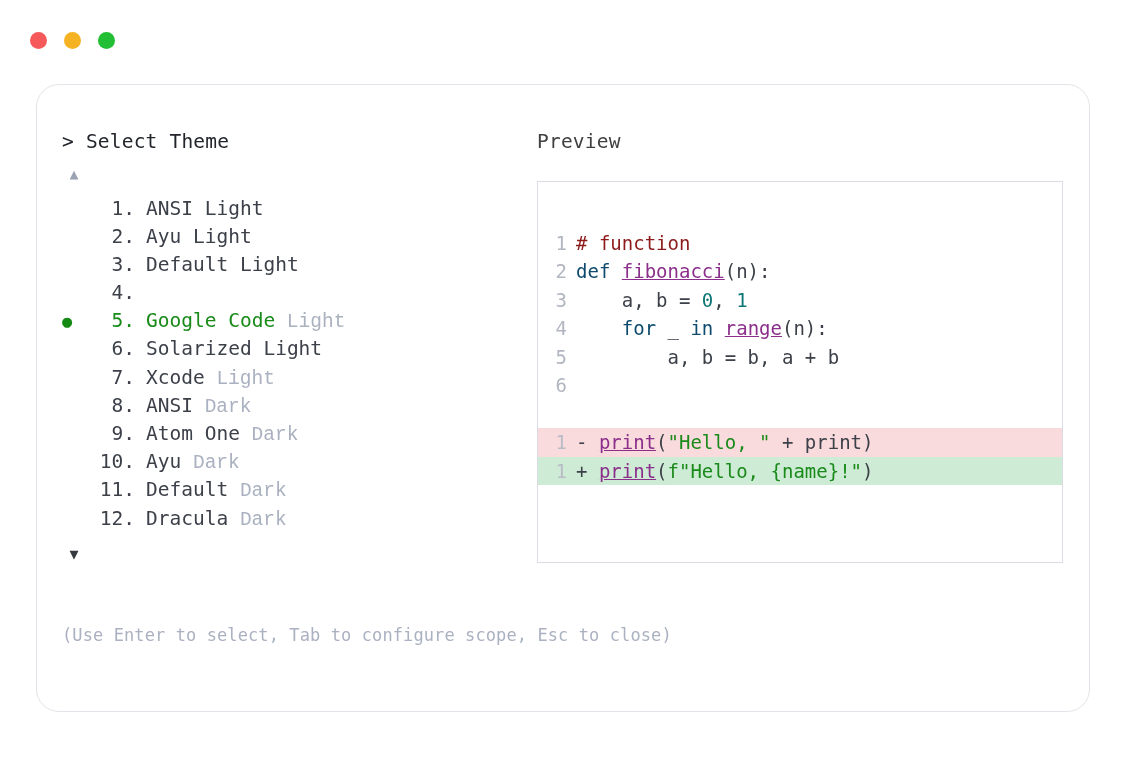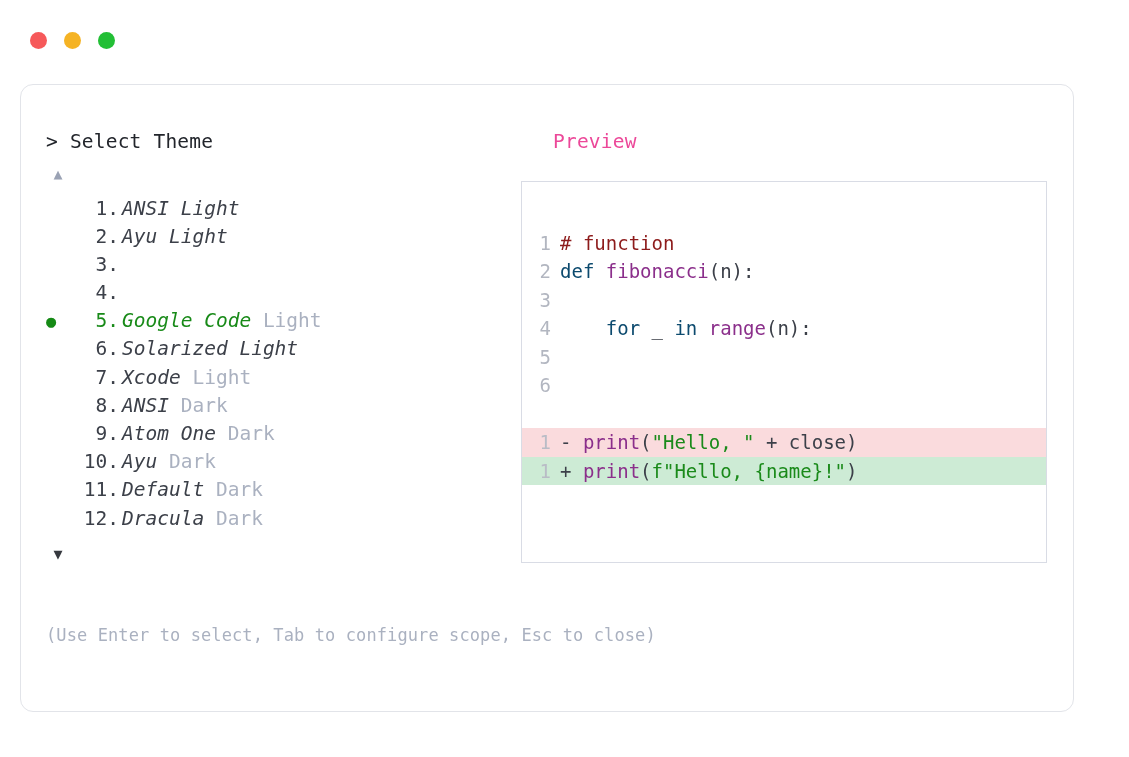--- a/index.html
+++ b/index.html
@@ -28,27 +28,27 @@
     height: 17px;
     border-radius: 50%;
   }
   .dot-close { background: #f6595a; }
   .dot-min   { background: #f5b324; }
   .dot-max   { background: #22bf35; }
 
   
   .card {
     position: absolute;
-    left: 20px;
+    left: 36px;
     top: 84px;
     width: 1054px;
     height: 628px;
     box-sizing: border-box;
     border: 1px solid #e2e4e9;
-    border-radius: 13px;
+    border-radius: 23px;
     background: #ffffff;
   }
 
   .card-inner {
     position: absolute;
     left: 0; top: 0; right: 0; bottom: 0;
   }
 
   
   .left-col {
@@ -97,45 +97,44 @@
     color: #158a15;
     font-size: 17px;
   }
   .idx-cell {
     width: 44px;
     flex: 0 0 44px;
     text-align: right;
     color: #3c4049;
   }
   .name-cell {
-    margin-left: 3px;
+    margin-left: 11px;
     color: #3c4049;
-    font-style: italic;
   }
   .variant-cell {
     color: #aab1c0;
+    font-family: Liberation Mono, monospace;
   }
   .theme-row.selected .idx-cell,
   .theme-row.selected .name-cell {
     color: #188a18;
   }
 
   
   .right-col {
     position: absolute;
     left: 500px;
     top: 47px;
     width: 530px;
   }
   .preview-label {
     font-size: 19.5px;
-    color: #ec4899;
+    color: #404040;
     line-height: 1;
     letter-spacing: 0.2px;
-    margin-left: 32px;
   }
   .preview-box {
     margin-top: 29px;
     width: 526px;
     height: 382px;
     box-sizing: border-box;
     border: 1px solid #d9dce5;
     background: #ffffff;
   }
   .code-area {
@@ -160,21 +159,21 @@
 
   
   .diff-line .ln { color: #b9bcc6; }
   .diff-del { background: #fadbdd; }
   .diff-add { background: #cdebd5; }
   .diff-body { padding-right: 6px; text-align: right; }
 
   
   .tok-comment  { color: #8d1b1b; }
   .tok-keyword  { color: #0c4a6e; }
-  .tok-func     { color: #8b2f8b; }
+  .tok-func     { color: #8b2f8b; text-decoration: underline; }
   .tok-number   { color: #0d7777; }
   .tok-string   { color: #1a8a1a; }
   .tok-plain    { color: #3c4049; }
 
   
   .hint {
     position: absolute;
     left: 25px;
     top: 540px;
     font-size: 17px;
@@ -194,46 +193,46 @@
 
 <div class="card">
   <div class="card-inner">
 
     <div class="left-col">
       <div class="prompt-header">&gt; Select Theme</div>
       <div class="scroll-arrow arrow-up">▲</div>
       <div class="theme-list" id="theme-list">
           <div class="theme-row"><span class="bullet-cell"></span><span class="idx-cell">1.</span><span class="name-cell">ANSI Light</span><span class="variant-cell"></span></div>
           <div class="theme-row"><span class="bullet-cell"></span><span class="idx-cell">2.</span><span class="name-cell">Ayu Light</span><span class="variant-cell"></span></div>
-          <div class="theme-row"><span class="bullet-cell"></span><span class="idx-cell">3.</span><span class="variant-cell"></span></div>
+          <div class="theme-row"><span class="bullet-cell"></span><span class="idx-cell">3.</span><span class="name-cell">Default Light</span><span class="variant-cell"></span></div>
           <div class="theme-row"><span class="bullet-cell"></span><span class="idx-cell">4.</span><span class="variant-cell"></span></div>
           <div class="theme-row selected"><span class="bullet-cell">●</span><span class="idx-cell">5.</span><span class="name-cell">Google Code</span><span class="variant-cell"> Light</span></div>
           <div class="theme-row"><span class="bullet-cell"></span><span class="idx-cell">6.</span><span class="name-cell">Solarized Light</span><span class="variant-cell"></span></div>
           <div class="theme-row"><span class="bullet-cell"></span><span class="idx-cell">7.</span><span class="name-cell">Xcode</span><span class="variant-cell"> Light</span></div>
           <div class="theme-row"><span class="bullet-cell"></span><span class="idx-cell">8.</span><span class="name-cell">ANSI</span><span class="variant-cell"> Dark</span></div>
           <div class="theme-row"><span class="bullet-cell"></span><span class="idx-cell">9.</span><span class="name-cell">Atom One</span><span class="variant-cell"> Dark</span></div>
           <div class="theme-row"><span class="bullet-cell"></span><span class="idx-cell">10.</span><span class="name-cell">Ayu</span><span class="variant-cell"> Dark</span></div>
           <div class="theme-row"><span class="bullet-cell"></span><span class="idx-cell">11.</span><span class="name-cell">Default</span><span class="variant-cell"> Dark</span></div>
           <div class="theme-row"><span class="bullet-cell"></span><span class="idx-cell">12.</span><span class="name-cell">Dracula</span><span class="variant-cell"> Dark</span></div>
         </div>
       <div class="scroll-arrow arrow-down">▼</div>
     </div>
 
     <div class="right-col">
       <div class="preview-label">Preview</div>
       <div class="preview-box">
         <div class="code-area" id="code-area">
             <div class="code-line"><span class="ln">1</span><span class="diff-body"><span class="tok-comment"># function</span></span></div>
             <div class="code-line"><span class="ln">2</span><span class="diff-body"><span class="tok-keyword">def </span><span class="tok-func">fibonacci</span><span class="tok-plain">(n):</span></span></div>
-            <div class="code-line"><span class="ln">3</span></div>
+            <div class="code-line"><span class="ln">3</span><span class="diff-body"><span class="tok-plain">    a, b = </span><span class="tok-number">0</span><span class="tok-plain">, </span><span class="tok-number">1</span></span></div>
             <div class="code-line"><span class="ln">4</span><span class="diff-body"><span class="tok-plain">    </span><span class="tok-keyword">for</span><span class="tok-plain"> _ </span><span class="tok-keyword">in</span><span class="tok-plain"> </span><span class="tok-func">range</span><span class="tok-plain">(n):</span></span></div>
-            <div class="code-line"><span class="ln">5</span></div>
+            <div class="code-line"><span class="ln">5</span><span class="diff-body"><span class="tok-plain">        a, b = b, a + b</span></span></div>
             <div class="code-line"><span class="ln">6</span></div>
             <div class="blank-line"></div>
-            <div class="code-line diff-line diff-del"><span class="ln">1</span><span class="diff-body"><span class="tok-plain">- </span><span class="tok-func">print</span><span class="tok-plain">(</span><span class="tok-string">"Hello, "</span><span class="tok-plain"> + close)</span></span></div>
+            <div class="code-line diff-line diff-del"><span class="ln">1</span><span class="diff-body"><span class="tok-plain">- </span><span class="tok-func">print</span><span class="tok-plain">(</span><span class="tok-string">"Hello, "</span><span class="tok-plain"> + print)</span></span></div>
             <div class="code-line diff-line diff-add"><span class="ln">1</span><span class="diff-body"><span class="tok-plain">+ </span><span class="tok-func">print</span><span class="tok-plain">(</span><span class="tok-string">f"Hello, {name}!"</span><span class="tok-plain">)</span></span></div>
           </div>
       </div>
     </div>
 
     <div class="hint">(Use Enter to select, Tab to configure scope, Esc to close)</div>
 
   </div>
 </div>
 

